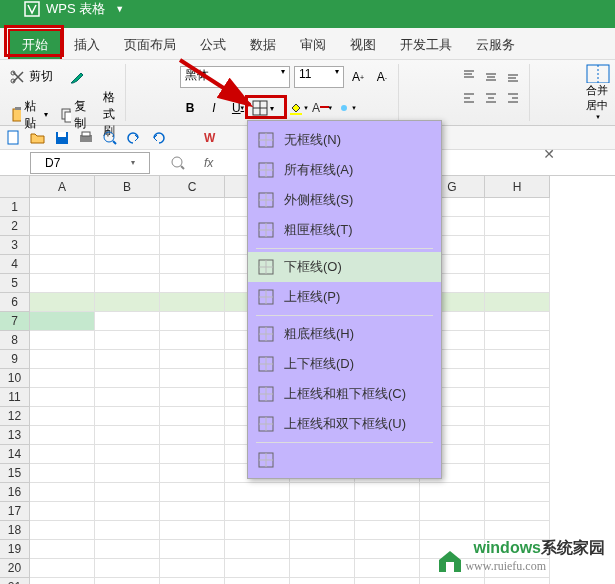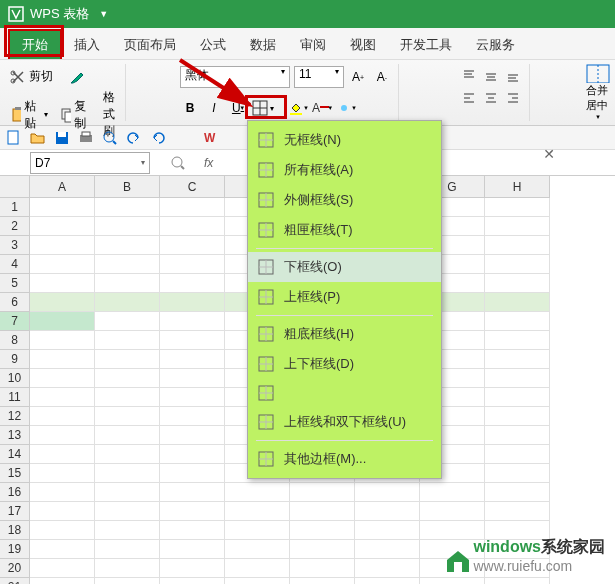--- a/index.html
+++ b/index.html
@@ -1,18 +1,18 @@
 <!DOCTYPE html>
 <html><head>
   <meta charset="utf-8">
   <style>
     * { margin: 0; padding: 0; box-sizing: border-box; font-family: "Microsoft YaHei", "SimHei", sans-serif; }
     body { background: #fff; width: 615px; height: 584px; position: relative; overflow: hidden; }
     
-    .title-bar { background: #2e9a4a; height: 28px; display: flex; align-items: center; padding-left: 8px; color: #fff; font-size: 13px; }
+    .title-bar { background: #2e9a4a; height: 28px; display: flex; align-items: flex-start; padding-left: 24px; color: #fff; font-size: 13px; }
     .title-bar .logo { display: flex; align-items: center; gap: 6px; }
     .title-bar .dropdown-arrow { margin-left: 4px; font-size: 9px; }
     
     .tabs { background: #f5f5f5; height: 32px; display: flex; align-items: flex-end; border-bottom: 1px solid #ddd; padding-left: 8px; gap: 0; }
     .tab { padding: 5px 12px; font-size: 13px; color: #333; cursor: pointer; }
     .tab.active { background: #2e9a4a; color: #fff; border: 2px solid #c00; border-bottom: none; }
     .red-box-1 { position: absolute; top: 25px; left: 4px; width: 60px; height: 32px; border: 3px solid #c00; pointer-events: none; z-index: 10; }
     .red-box-2 { position: absolute; top: 95px; left: 245px; width: 42px; height: 24px; border: 3px solid #c00; pointer-events: none; z-index: 10; }
     
     .ribbon { background: linear-gradient(#f8f8f8, #efefef); height: 66px; display: flex; border-bottom: 1px solid #ccc; padding: 4px 0; gap: 48px; }
@@ -28,55 +28,55 @@
     .small-btn.italic { font-style: italic; }
     .small-btn.underline { text-decoration: underline; }
     .border-btn { display: flex; align-items: center; width: 32px; height: 22px; }
     .border-btn .grid-icon { width: 16px; height: 16px; }
     .border-btn .arr { font-size: 8px; margin-left: 2px; }
     
     .quick-access { background: #f5f5f5; height: 24px; display: flex; align-items: center; padding-left: 6px; gap: 8px; border-bottom: 1px solid #ddd; }
     .qa-icon { width: 16px; height: 16px; cursor: pointer; }
     
     .formula-bar { height: 26px; display: flex; align-items: center; border-bottom: 1px solid #ccc; background: #fff; }
-    .name-box { width: 120px; height: 22px; border: 1px solid #aaa; margin-left: 30px; padding: 0 4px; font-size: 12px; display: flex; align-items: center; justify-content: space-between; }
+    .name-box { width: 120px; height: 22px; border: 1px solid #aaa; margin-left: 30px; padding: 0 14px; font-size: 12px; display: flex; align-items: center; justify-content: space-between; }
     .name-box .arr { font-size: 8px; color: #666; }
     .fx-area { display: flex; align-items: center; margin-left: 20px; gap: 18px; font-size: 12px; color: #666; }
     .fx-icon { font-style: italic; }
     
     .grid { position: relative; background: #fff; }
     .col-headers { display: flex; height: 22px; }
     .corner { width: 30px; height: 22px; background: #efefef; border-right: 1px solid #ccc; border-bottom: 1px solid #ccc; }
     .col-header { width: 65px; height: 22px; background: #efefef; border-right: 1px solid #ccc; border-bottom: 1px solid #ccc; text-align: center; font-size: 12px; line-height: 22px; color: #333; }
     .grid-body { display: flex; }
     .row-headers { display: flex; flex-direction: column; }
     .row-header { width: 30px; height: 19px; background: #efefef; border-right: 1px solid #ccc; border-bottom: 1px solid #ccc; text-align: center; font-size: 12px; line-height: 19px; color: #333; }
     .row-header.sel { background: #c5e8ce; }
     .cells { position: relative; flex: 1; }
     .cell-row { display: flex; height: 19px; }
     .cell { width: 65px; height: 19px; border-right: 1px solid #e0e0e0; border-bottom: 1px solid #e0e0e0; }
     .cell-row.sel .cell:first-child { background: #c5e8ce; }
     .cell-row.r6 .cell { background: #dff0d8; }
     
-    .dropdown-menu { position: absolute; top: 120px; left: 247px; width: 195px; background: #bef264; border: 1px solid #aaa; box-shadow: 2px 2px 6px rgba(0,0,0,0.3); z-index: 20; padding: 4px 0; }
+    .dropdown-menu { position: absolute; top: 120px; left: 247px; width: 195px; background: #c4b5fd; border: 1px solid #aaa; box-shadow: 2px 2px 6px rgba(0,0,0,0.3); z-index: 20; padding: 4px 0; }
     .menu-item { display: flex; align-items: center; padding: 6px 10px; font-size: 13px; color: #333; cursor: pointer; gap: 10px; }
     .menu-item:hover, .menu-item.highlighted { background: #d4e9d7; }
     .menu-item .mi-icon { width: 16px; height: 16px; flex-shrink: 0; }
     .menu-sep { height: 1px; background: #ddd; margin: 3px 8px; }
     
     .tab-close { position: absolute; top: 146px; right: 60px; font-size: 14px; color: #666; }
     
     .red-arrow { position: absolute; top: 55px; left: 175px; z-index: 15; pointer-events: none; }
     
     .watermark { position: absolute; bottom: 10px; right: 10px; z-index: 30; display: flex; align-items: flex-end; }
     .watermark .house { width: 30px; height: 28px; }
-    .watermark-text { font-size: 16px; font-weight: bold; }
+    .watermark-text { font-size: 16px; font-weight: bold; margin-left: 8px; }
     .watermark-text .w1 { color: #2e9a4a; }
     .watermark-text .w2 { color: #333; }
-    .watermark-sub { font-size: 14px; color: #888; display: block; }
+    .watermark-sub { font-size: 12px; color: #888; display: block; font-family: Liberation Serif, serif; }
     
     .align-icons { display: flex; flex-direction: column; gap: 2px; margin-left: 6px; }
     .align-row { display: flex; gap: 2px; }
     .merge-group { display: flex; flex-direction: column; align-items: center; justify-content: center; padding: 0 8px; font-size: 11px; }
   </style>
 </head>
 <body>
 
 <div class="title-bar">
   <div class="logo">
@@ -618,37 +618,37 @@
         <line x1="1" y1="8" x2="15" y2="8" stroke="#bbb"></line>
       </svg>
       <span>上下框线(D)</span>
     </div>
     <div class="menu-item">
       <svg class="mi-icon">
         <rect x="1" y="1" width="14" height="14" fill="none" stroke="#666"></rect>
         <line x1="8" y1="1" x2="8" y2="15" stroke="#bbb"></line>
         <line x1="1" y1="8" x2="15" y2="8" stroke="#bbb"></line>
       </svg>
+      <span>上框线和粗下框线(C)</span>
     </div>
     <div class="menu-item">
       <svg class="mi-icon">
         <rect x="1" y="1" width="14" height="14" fill="none" stroke="#666"></rect>
         <line x1="8" y1="1" x2="8" y2="15" stroke="#bbb"></line>
         <line x1="1" y1="8" x2="15" y2="8" stroke="#bbb"></line>
       </svg>
       <span>上框线和双下框线(U)</span>
     </div>
     <div class="menu-sep"></div>
     <div class="menu-item">
       <svg class="mi-icon">
         <rect x="1" y="1" width="14" height="14" fill="none" stroke="#666"></rect>
         <line x1="8" y1="1" x2="8" y2="15" stroke="#bbb"></line>
         <line x1="1" y1="8" x2="15" y2="8" stroke="#bbb"></line>
       </svg>
-      <span>其他边框(M)...</span>
     </div>
   </div>
 
 <div class="watermark">
   <svg class="house">
       <path d="M4 26 L4 14 L15 5 L26 14 L26 26 Z" fill="#2e9a4a"></path>
       <rect x="11" y="16" width="8" height="10" fill="#fff"></rect>
     </svg>
   <div>
     <span class="watermark-text"><span class="w1">windows</span><span class="w2">系统家园</span></span>

